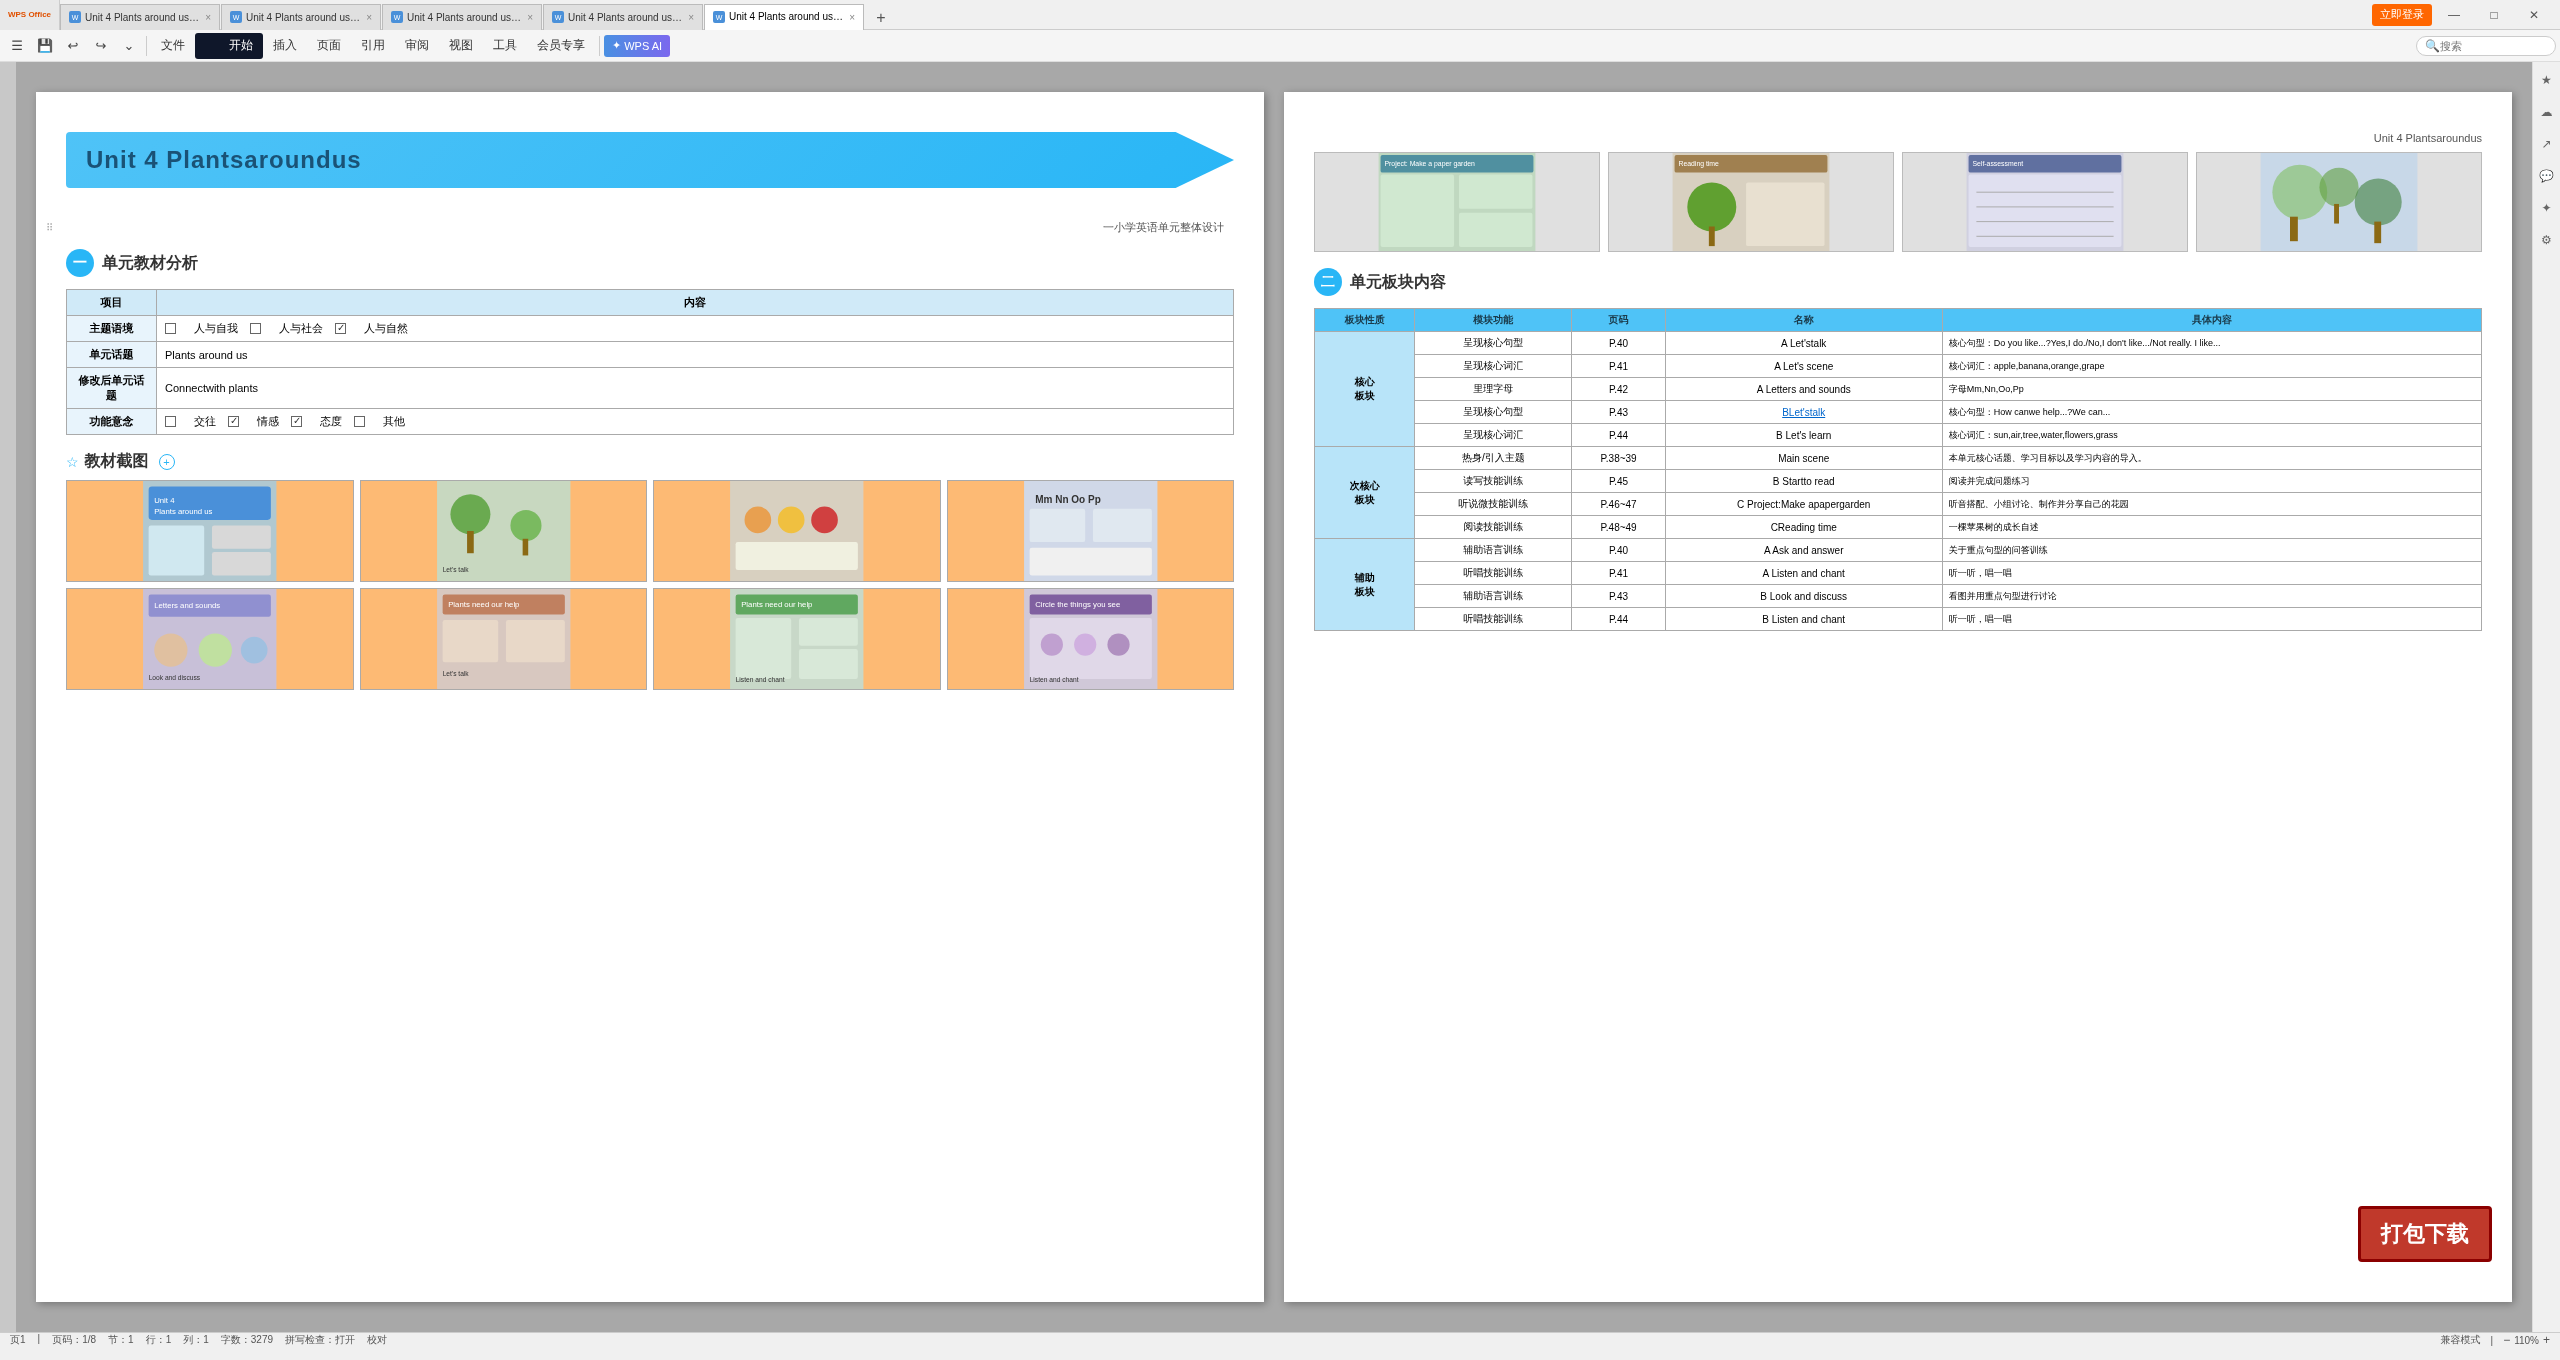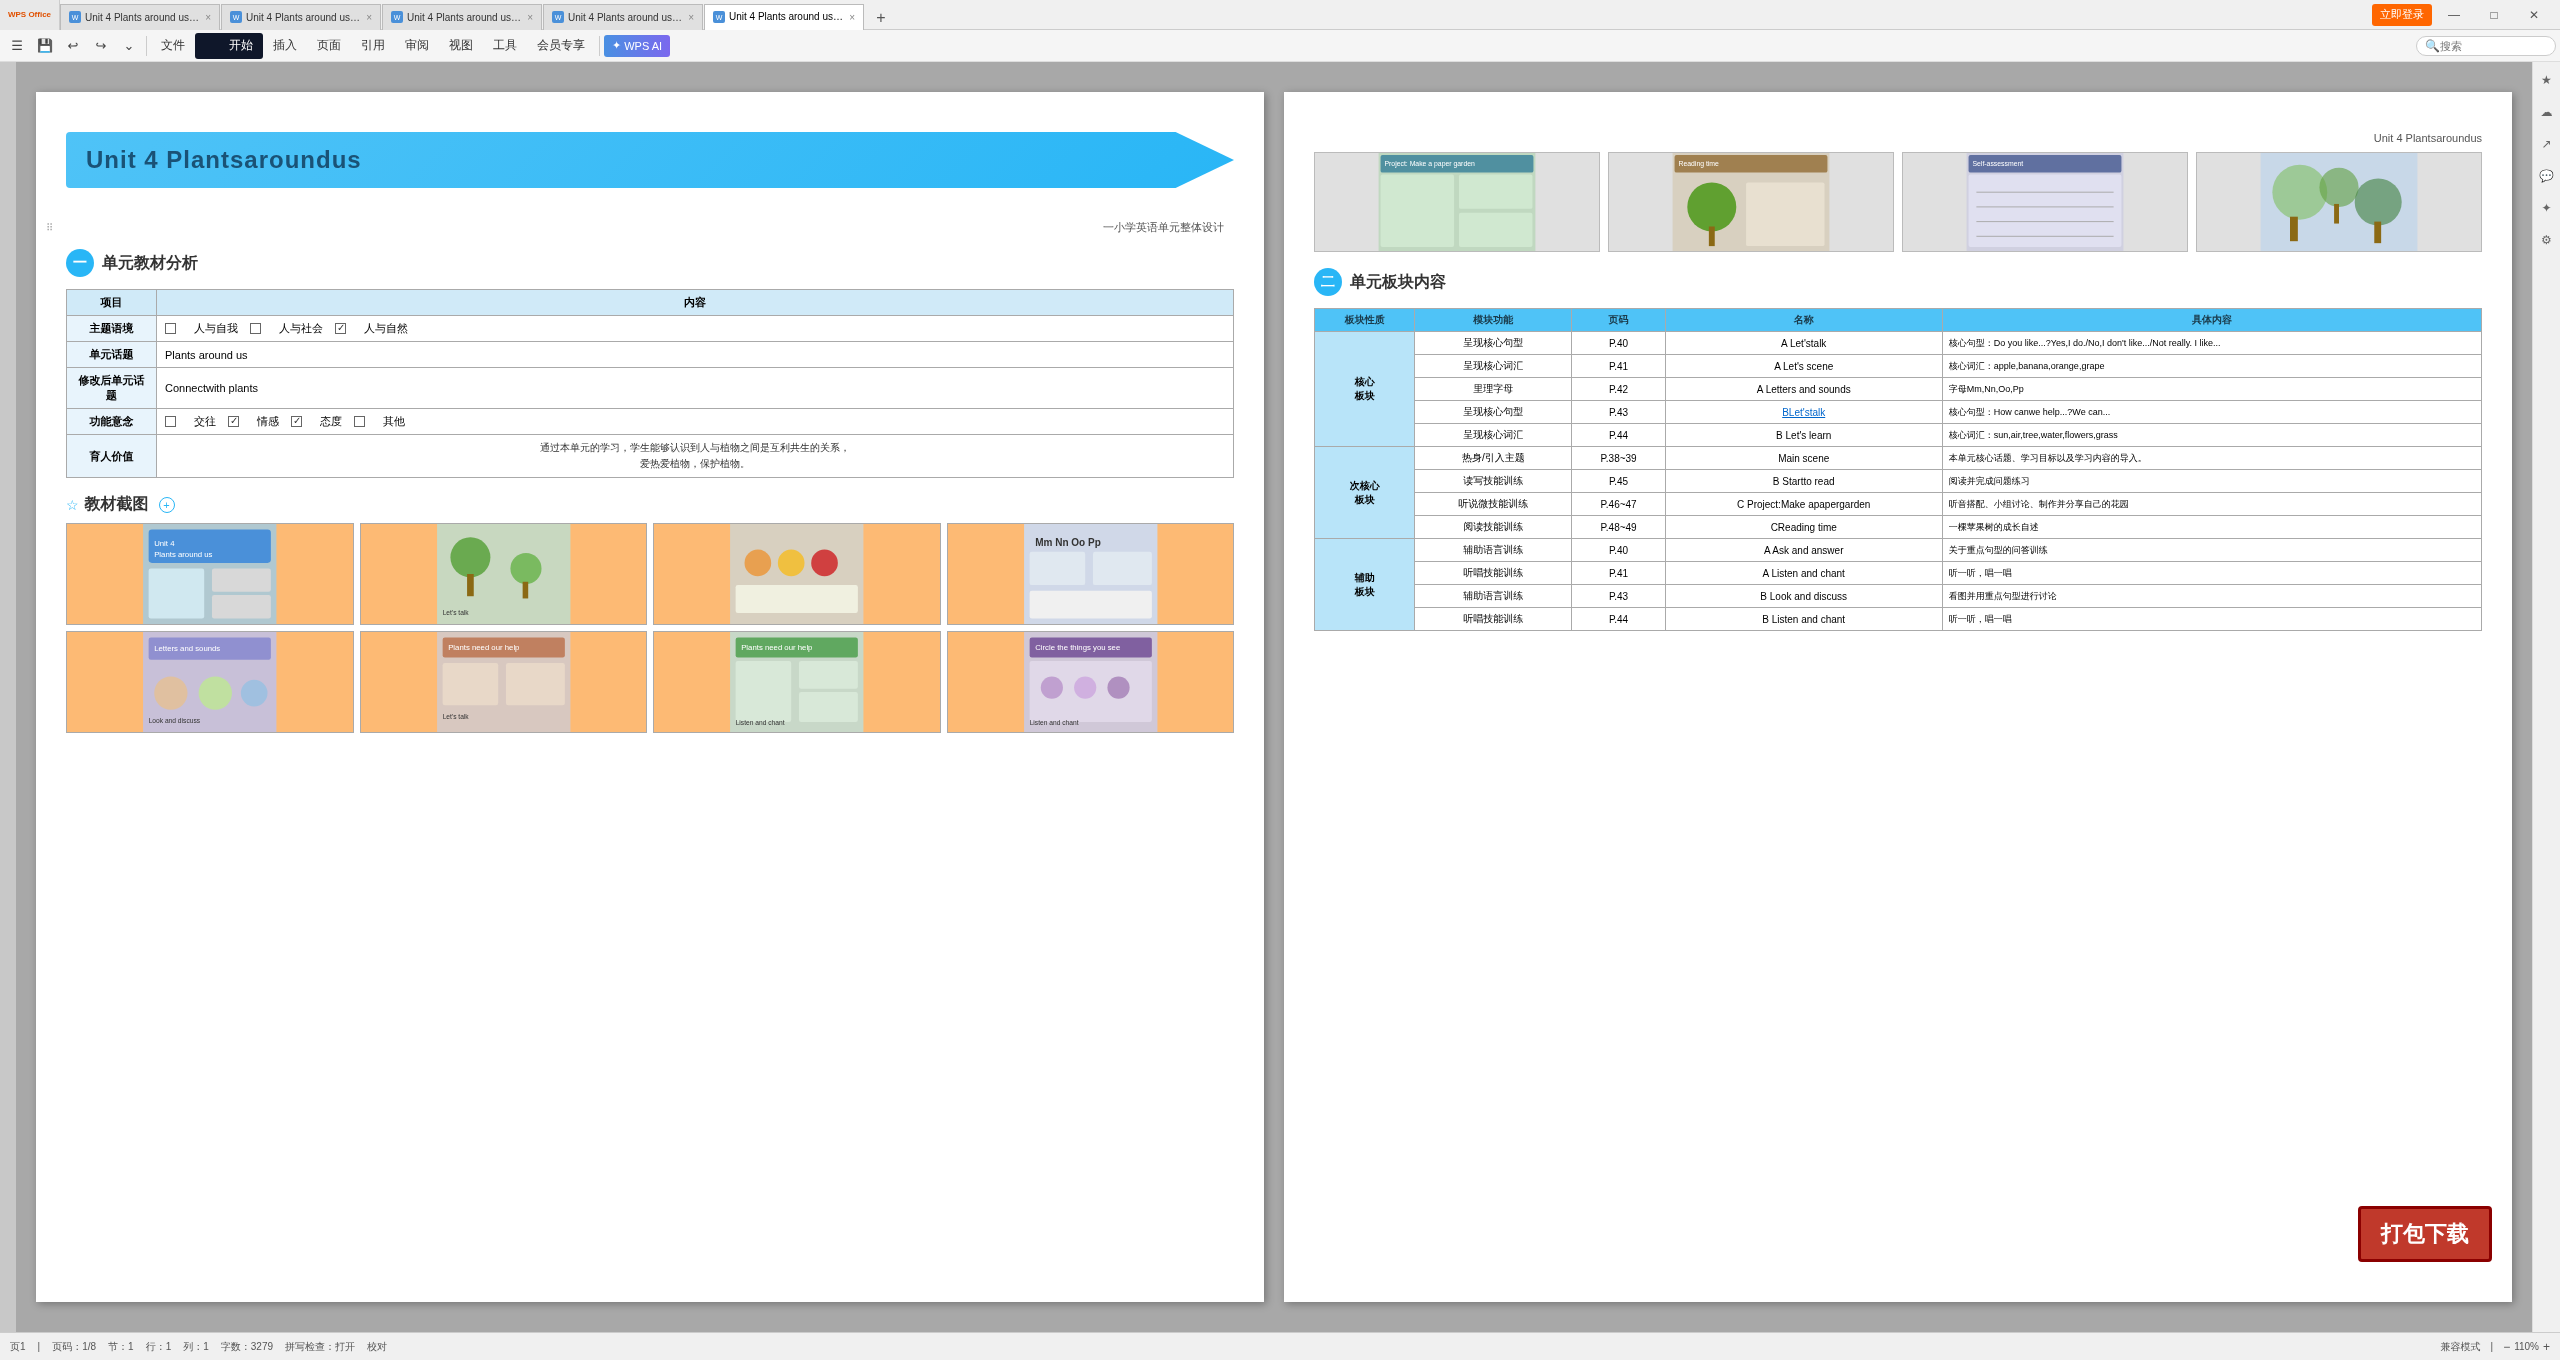--- a/index.html
+++ b/index.html
@@ -306,21 +306,21 @@
       color: #0066cc;
       text-decoration: underline;
     }
 
     
     .statusbar {
       height: 28px;
       background: #f0f0f0;
       border-top: 1px solid #ccc;
       display: flex;
-      align-items: center;
+      align-items: flex-start;
       padding: 0 10px;
       font-size: 10px;
       color: #555;
       gap: 12px;
     }
     .statusbar-right {
       margin-left: auto;
       display: flex;
       align-items: center;
       gap: 10px;
@@ -538,26 +538,20 @@
                 </label>
                 <label class="cb">
                   <span class="cb-box checked"></span>
                   <span>态度</span>
                 </label>
                 <label class="cb">
                   <span class="cb-box"></span>
                   <span>其他</span>
                 </label>
               </div>
-            </td>
-          </tr>
-          <tr>
-            <td class="label-cell">育人价值</td>
-            <td class="content-cell">
-              <div class="edu-value-text">通过本单元的学习，学生能够认识到人与植物之间是互利共生的关系，<br>爱热爱植物，保护植物。</div>
             </td>
           </tr>
         </tbody>
       </table>
 
       <div class="textbook-section">
         <div class="textbook-section-header">
           <span class="textbook-icon">☆</span>
           <span class="section-title-text">教材截图</span>
           <span class="section-add-btn">+</span>

